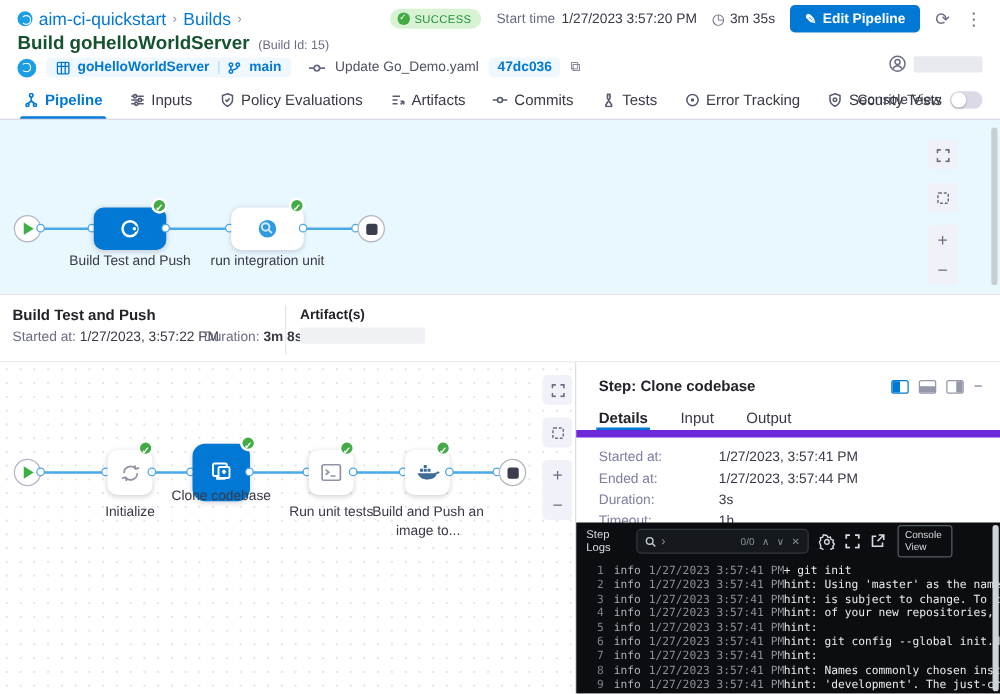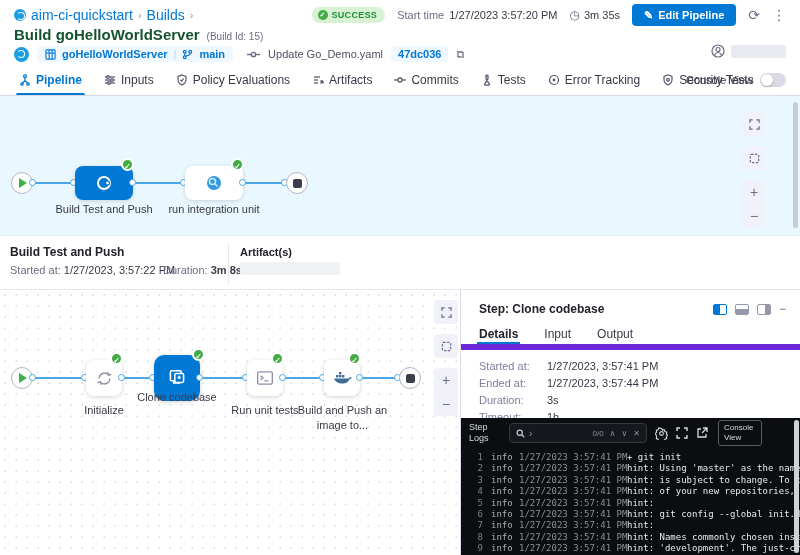--- a/index.html
+++ b/index.html
@@ -7,21 +7,21 @@
   #app { position:relative; width:800px; height:555px; overflow:hidden; background:#fff; font-size:11px; color:#383946; }
 
   
   .tophdr { position:absolute; left:0; top:0; width:800px; height:64px; background:#fff; }
   .crumbrow { position:absolute; left:14px; top:7px; display:flex; align-items:center; gap:5px; }
   .proj-dot { width:12px; height:12px; border-radius:50%; background:#1b9fe2; display:inline-block; position:relative; }
   .proj-dot:after { content:""; position:absolute; left:3px; top:3px; width:6px; height:6px; border-radius:50%; border:1.5px solid #fff; border-left-color:transparent; }
   .crumb { color:#0278d5; font-size:14px; cursor:pointer; }
   .crumb-sep { color:#9293ab; font-size:11px; }
   .hdr-right { position:absolute; right:14px; top:4px; display:flex; align-items:center; gap:12px; height:22px; }
-  .badge-success { background:#d8f3d4; color:#1e8e3e; font-weight:bold; font-size:9px; letter-spacing:.3px; padding:3px 8px 3px 6px; border-radius:10px; display:flex; align-items:flex-start; gap:4px; }
+  .badge-success { background:#d8f3d4; color:#1e8e3e; font-weight:normal; font-size:9px; letter-spacing:.3px; padding:3px 8px 3px 6px; border-radius:10px; display:flex; align-items:flex-start; gap:4px; }
   .badge-success .ck { width:10px; height:10px; border-radius:50%; background:#42ab45; color:#fff; font-size:7px; line-height:10px; text-align:center; }
   .starttime-label { color:#6b6d85; font-size:11px; }
   .starttime-val { color:#383946; font-size:11px; }
   .elapsed { display:flex; align-items:center; gap:4px; color:#383946; }
   .clock-glyph { color:#6b6d85; font-size:12px; }
   .btn-primary { background:#0278d5; color:#fff; border:none; border-radius:4px; height:22px; padding:0 12px; font-size:11px; font-weight:bold; display:flex; align-items:center; gap:5px; cursor:pointer; }
   .icon-btn { color:#6b6d85; font-size:14px; background:none; border:none; cursor:pointer; }
   .titlerow { position:absolute; left:14px; top:26px; display:flex; align-items:baseline; gap:7px; }
   .page-title { font-size:15px; font-weight:bold; color:#14532d; }
   .build-id { font-size:10px; color:#6b6d85; }
@@ -94,21 +94,21 @@
   .layout-ic.bottom-fill:after { content:""; position:absolute; left:0; right:0; bottom:0; height:45%; background:#9597ab; }
   .layout-ic.right-fill:after { content:""; position:absolute; right:0; top:0; bottom:0; width:45%; background:#9597ab; }
   .rp-min { color:#6b6d85; font-size:12px; cursor:pointer; }
   .rp-tabs { position:absolute; left:0; top:34px; width:340px; height:26px; border-bottom:6px solid #6d28d9; display:flex; padding-left:18px; gap:26px; }
   .rp-tab { font-size:12px; color:#383946; display:flex; align-items:center; position:relative; cursor:pointer; }
   .rp-tab.active { font-weight:bold; color:#22222a; }
   .rp-tab.active:after { content:""; position:absolute; left:-2px; right:-2px; bottom:0; height:2.5px; background:#0278d5; }
   .rp-fields { position:absolute; left:18px; top:70px; }
   .rp-row { display:flex; margin-bottom:5px; font-size:11px; }
   .rp-row .lab { width:68px; color:#7d7ea0; }
-  .rp-row .val { color:#383946; }
+  .rp-row .val { color:#383946;margin-left:28px; }
 
   
   .console { position:absolute; left:0px; top:128px; width:340px; height:137px; background:#0b0d10; color:#e8eaed; }
   .con-hdr { position:absolute; left:0; top:0; width:100%; height:30px; display:flex; align-items:center; padding:0 8px; gap:8px; }
   .con-title { font-size:9px; color:#d7dade; width:32px; line-height:1.2; }
   .searchbox { width:138px; height:20px; background:#15181c; border:1px solid #33383e; border-radius:4px; display:flex; align-items:center; padding:0 6px; gap:4px; }
   .searchbox svg { stroke:#c7ccd1; }
   .sb-caret { color:#8a9198; font-size:10px; }
   .sb-right { margin-left:auto; display:flex; align-items:center; gap:6px; color:#8a9198; font-size:8px; }
   .sb-right span { cursor:pointer; }

